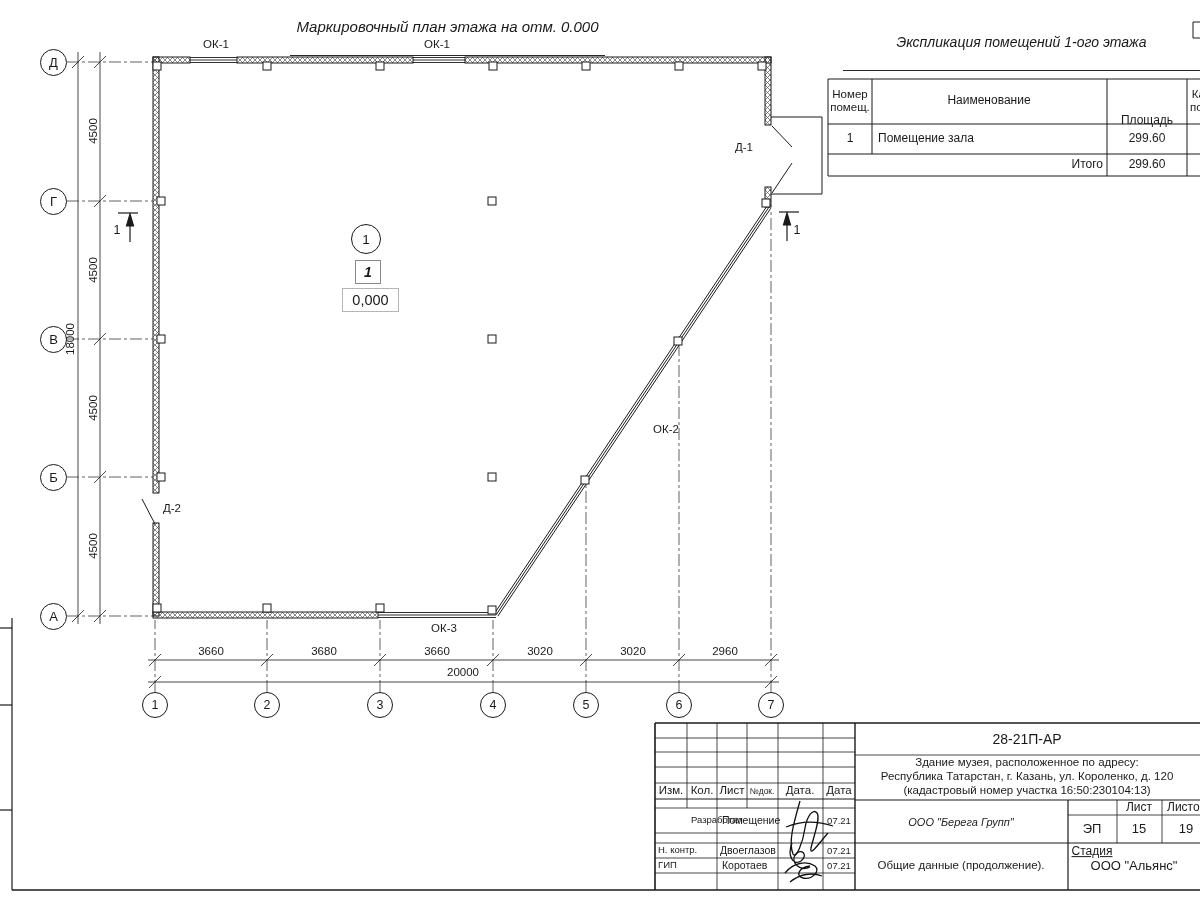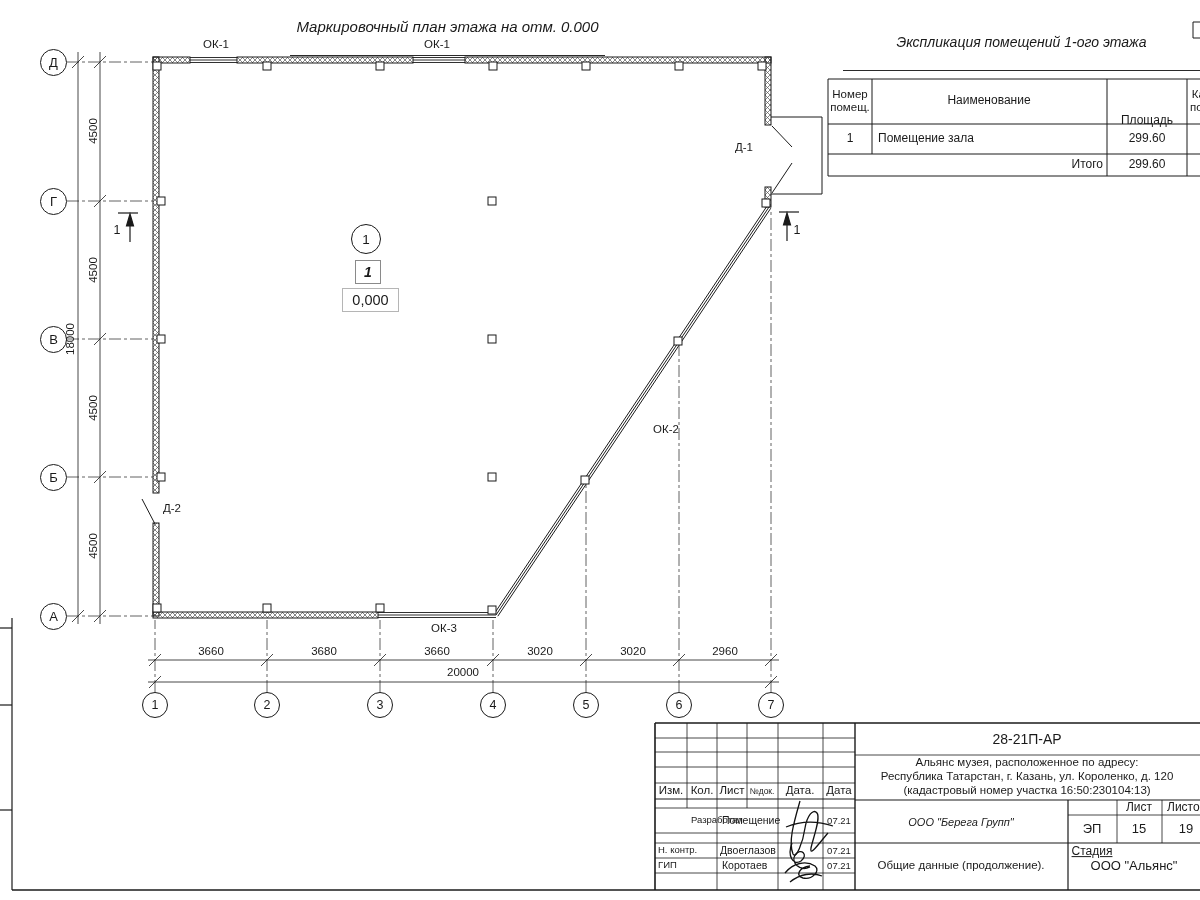--- a/index.html
+++ b/index.html
@@ -292,21 +292,21 @@
   <div class="lbl pre al" style="left:1190px;top:101px;transform:translate(0,-50%);">Кат.
 пом.</div>
 
   <div class="lbl" style="left:850px;top:139px;font-size:12px;">1</div>
   <div class="lbl al" style="left:878px;top:139px;font-size:12px;">Помещение зала</div>
   <div class="lbl" style="left:1147px;top:139px;font-size:12px;">299.60</div>
   <div class="lbl ar" style="left:1103px;top:165px;font-size:12px;">Итого</div>
   <div class="lbl" style="left:1147px;top:165px;font-size:12px;">299.60</div>
 
   <div class="lbl" style="left:1027px;top:739px;font-size:14px;">28-21П-АР</div>
-  <div class="lbl" style="left:1027px;top:763px;font-size:11.5px;">Альянс музея, расположенное по адресу:</div>
+  <div class="lbl" style="left:1027px;top:763px;font-size:11.5px;">Здание музея, расположенное по адресу:</div>
   <div class="lbl" style="left:1027px;top:777px;font-size:11.5px;">Республика Татарстан, г. Казань, ул. Короленко, д. 120</div>
   <div class="lbl" style="left:1027px;top:791px;font-size:11.5px;">(кадастровый номер участка 16:50:230104:13)</div>
 
   <div class="lbl" style="left:671px;top:791px;font-size:11.5px;">Изм.</div>
   <div class="lbl" style="left:702px;top:791px;font-size:11.5px;">Кол.</div>
   <div class="lbl" style="left:732px;top:791px;font-size:11.5px;">Лист</div>
   <div class="lbl" style="left:762px;top:792px;font-size:8.5px;">№док.</div>
   <div class="lbl" style="left:800px;top:791px;font-size:11.5px;">Дата.</div>
   <div class="lbl" style="left:839px;top:791px;font-size:11.5px;">Дата</div>
 

